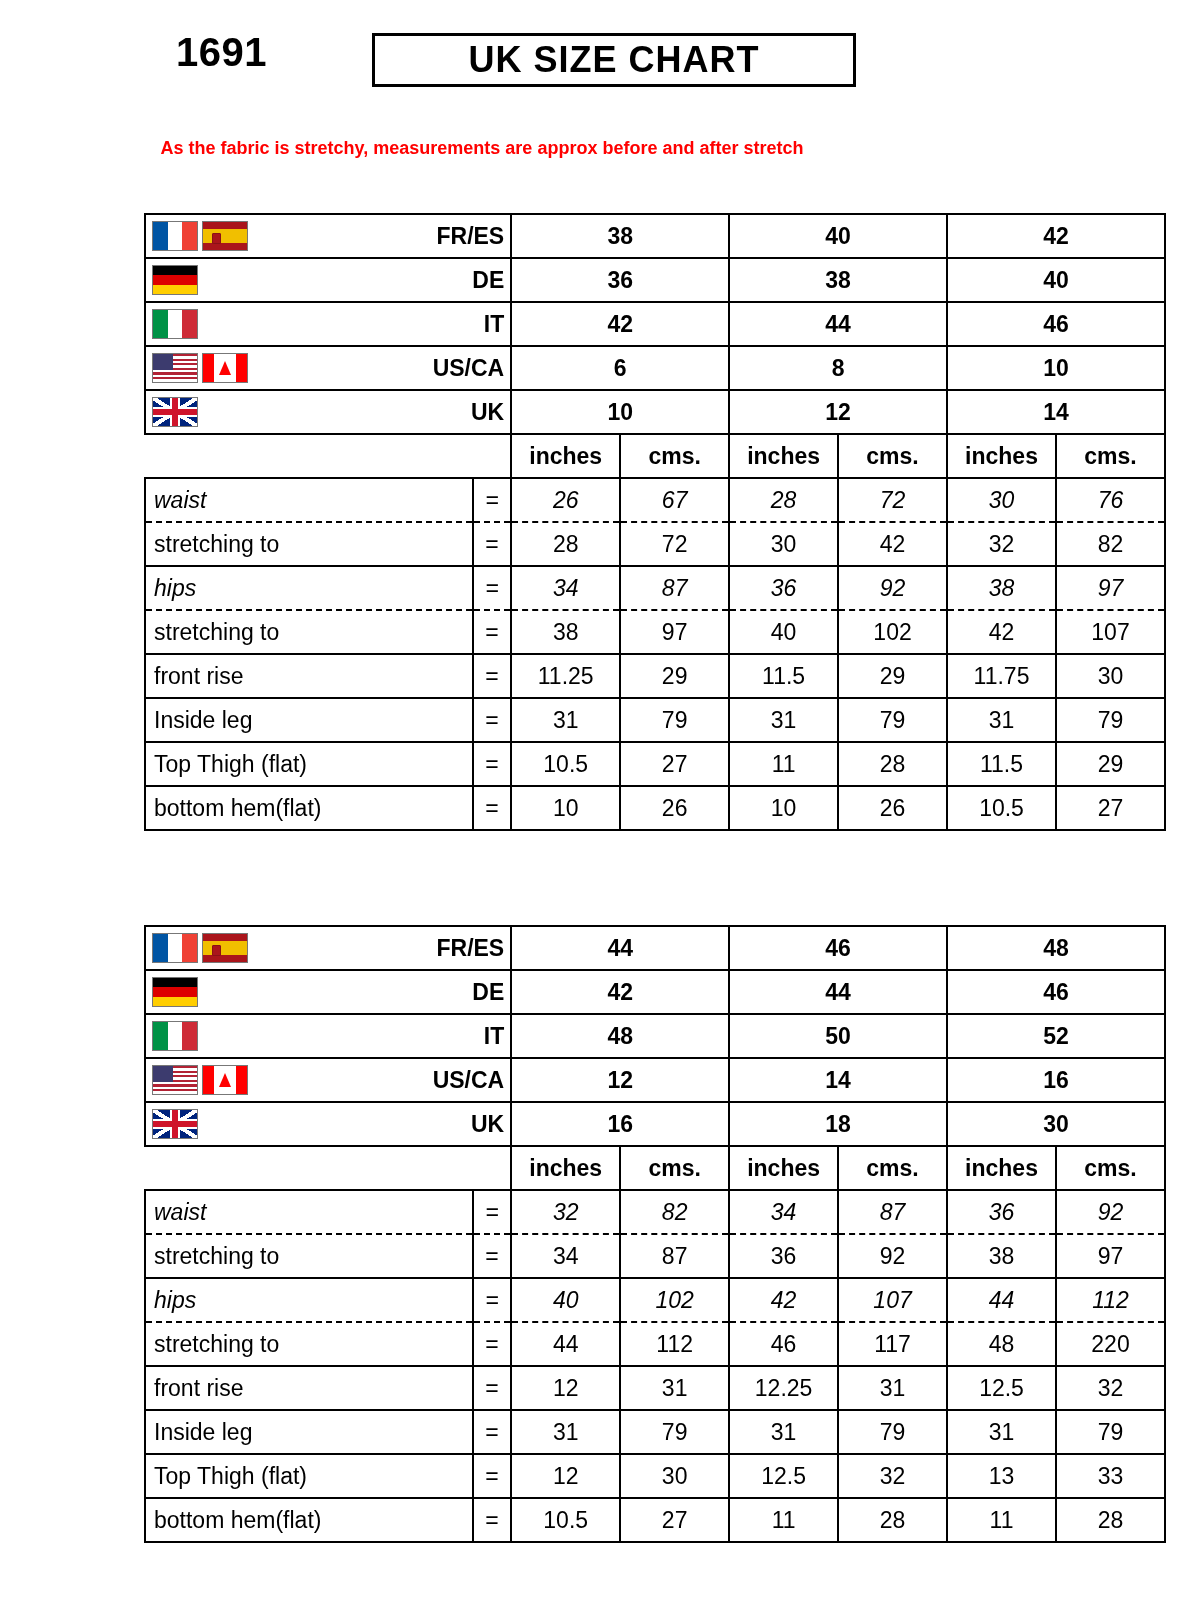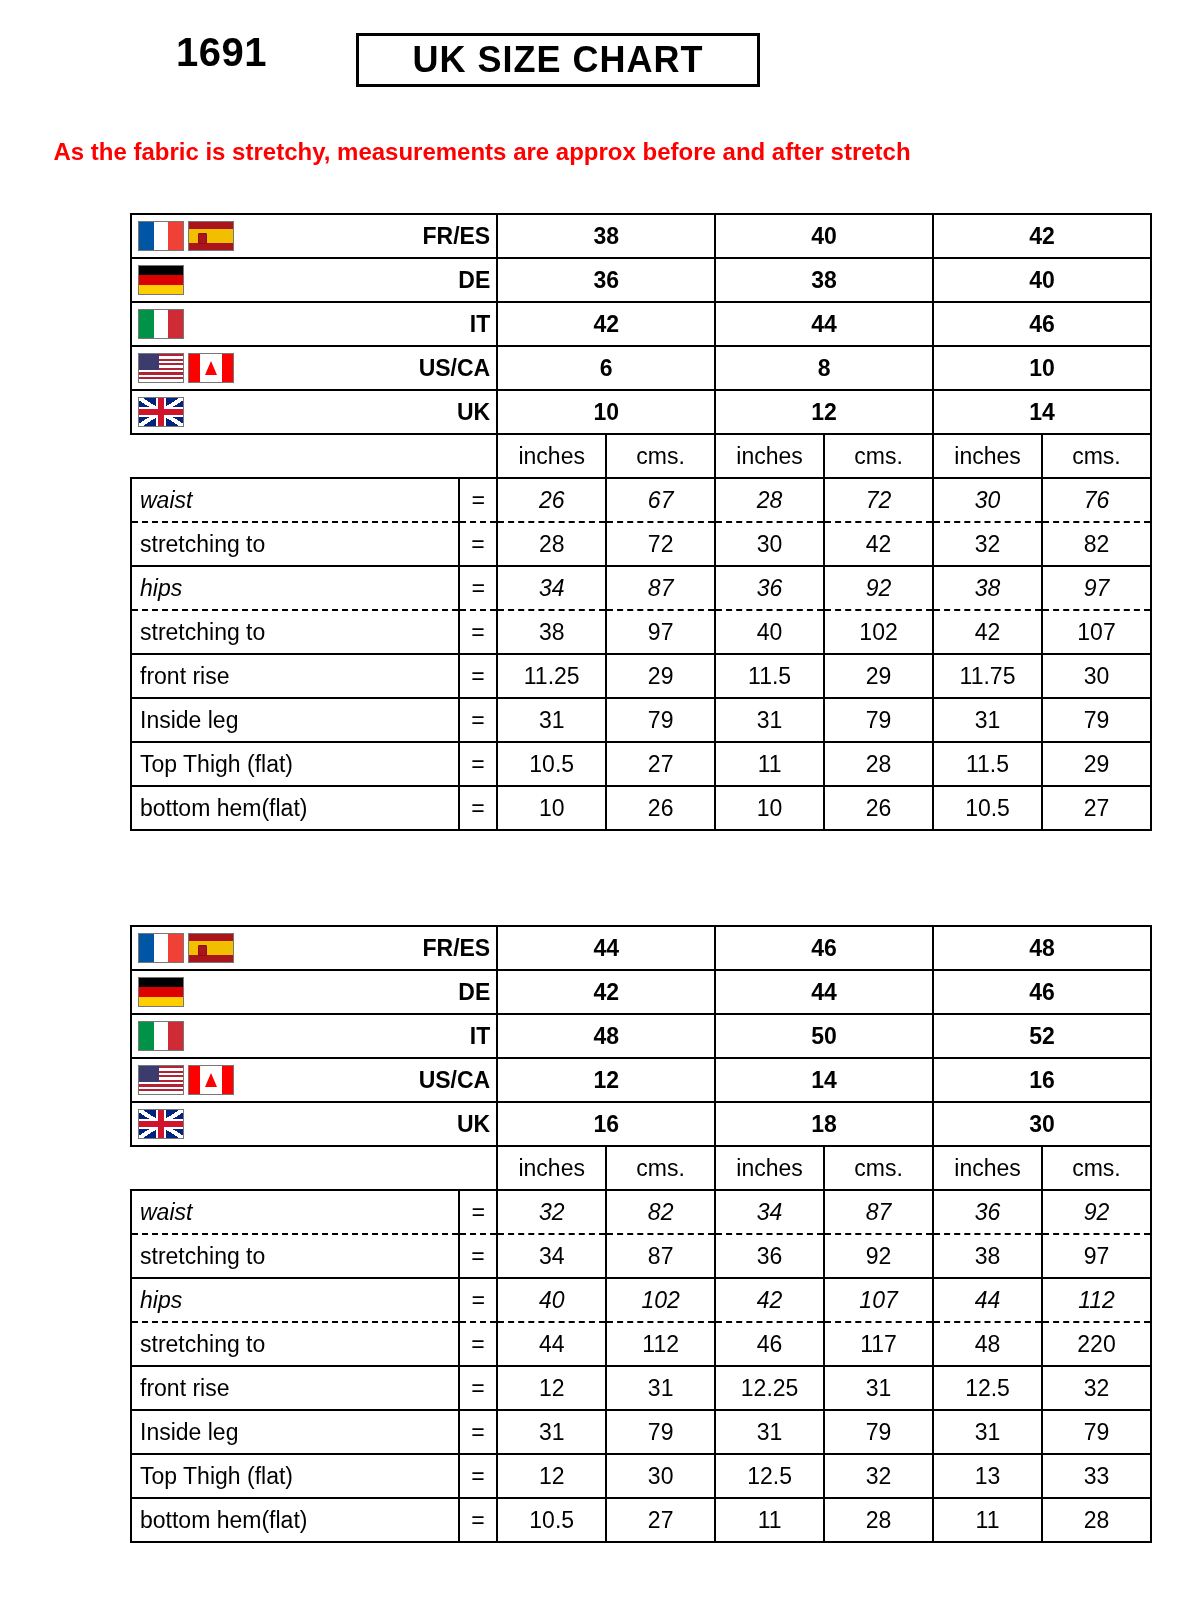--- a/index.html
+++ b/index.html
@@ -24,50 +24,50 @@
   .doc-number {
     position: absolute;
     left: 176px;
     top: 30px;
     font-size: 40px;
     font-weight: bold;
     letter-spacing: 0.5px;
   }
   .title-box {
     position: absolute;
-    left: 356px;
+    left: 372px;
     top: 33px;
-    width: 404px;
+    width: 484px;
     height: 54px;
     border: 3px solid #000;
     box-sizing: border-box;
     display: flex;
     align-items: center;
     justify-content: center;
   }
   .title-box .title-text {
     font-size: 36px;
     font-weight: bold;
     letter-spacing: 1px;
   }
   .notice {
     position: absolute;
     top: 138px;
     left: 0;
     width: 964px;
     text-align: center;
     color: #ff0000;
-    font-size: 24px;
+    font-size: 18px;
     font-weight: bold;
   }
 
   
   .chart-block {
     position: absolute;
-    left: 90px;
+    left: 104px;
     width: 808px;
     padding-left: 40px;
   }
   #block-1 { top: 213px; }
   #block-2 { top: 925px; }
 
   table.sizetable {
     border-collapse: collapse;
     table-layout: fixed;
     width: 1022px;
@@ -105,21 +105,21 @@
     display: flex;
     align-items: center;
     gap: 4px;
   }
   .region-value {
     font-weight: bold;
     font-size: 25px;
   }
   .unit-cell {
     font-size: 23px;
-    font-weight: normal;
+    font-weight: bold;
   }
   .meas-label {
     text-align: left !important;
     padding-left: 8px !important;
     font-size: 23px;
   }
   .eq-cell {
     font-size: 23px;
     text-align: center !important;
   }

